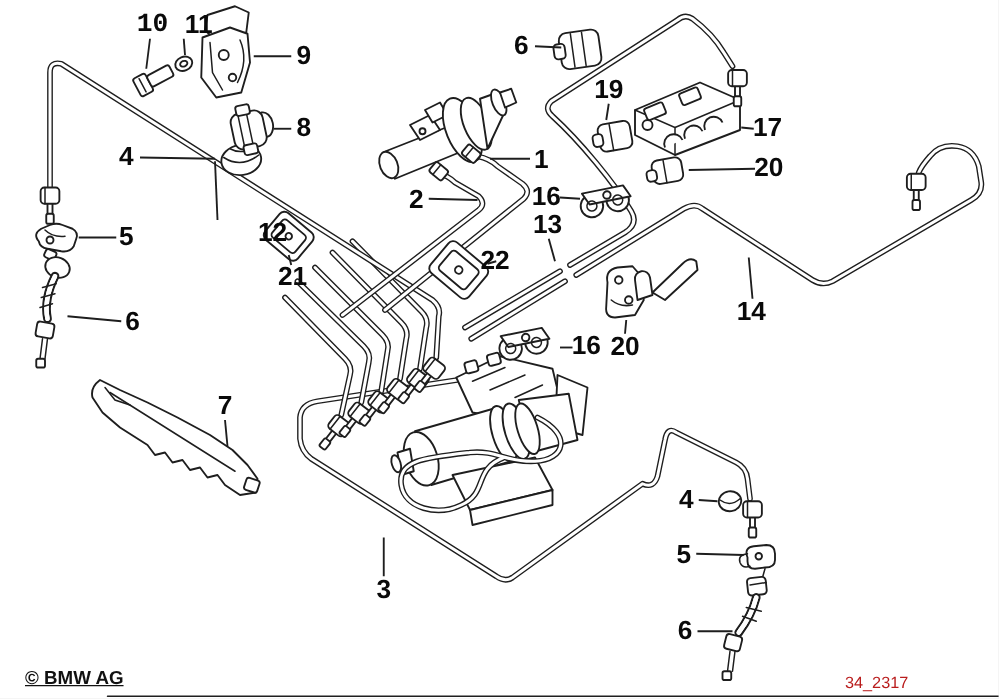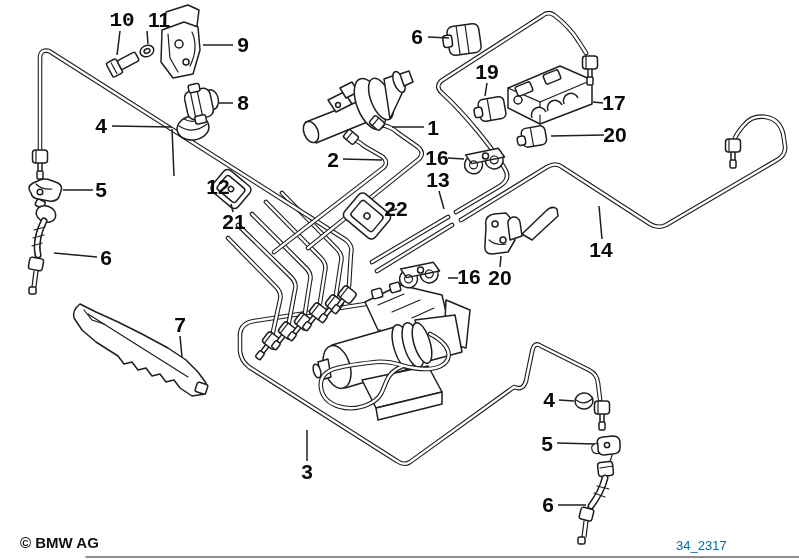--- a/index.html
+++ b/index.html
@@ -14,24 +14,24 @@
   .hose{stroke:#1e1e1e;stroke-width:7;fill:none;stroke-linecap:round;}
   .hose-core{stroke:#ffffff;stroke-width:3.6;fill:none;stroke-linecap:round;}
   .pt{fill:#ffffff;stroke:#1e1e1e;stroke-width:1.5;stroke-linejoin:round;}
   .ln{fill:none;stroke:#1e1e1e;stroke-width:1.2;stroke-linecap:round;}
   .callout{
     position:absolute;transform:translate(-50%,-50%);
     font-weight:700;font-size:21px;color:#0a0a0a;letter-spacing:0px;
     user-select:none;white-space:nowrap;
   }
   .footer-copyright{
-    position:absolute;left:20px;top:534px;font-size:15px;font-weight:600;color:#111;
+    position:absolute;left:20px;top:534px;font-size:15px;font-weight:600;color:#111;text-decoration:underline;
   }
   .footer-number{
-    position:absolute;left:676px;top:538px;font-size:13px;color:#0369a1;
+    position:absolute;left:676px;top:538px;font-size:13px;color:#b91c1c;
   }
 </style>
 </head>
 <body>
 
 <div class="stage">
 
   <svg width="799" height="559" viewBox="0 0 799 559">
     <defs>
       <symbol id="fit" overflow="visible">

